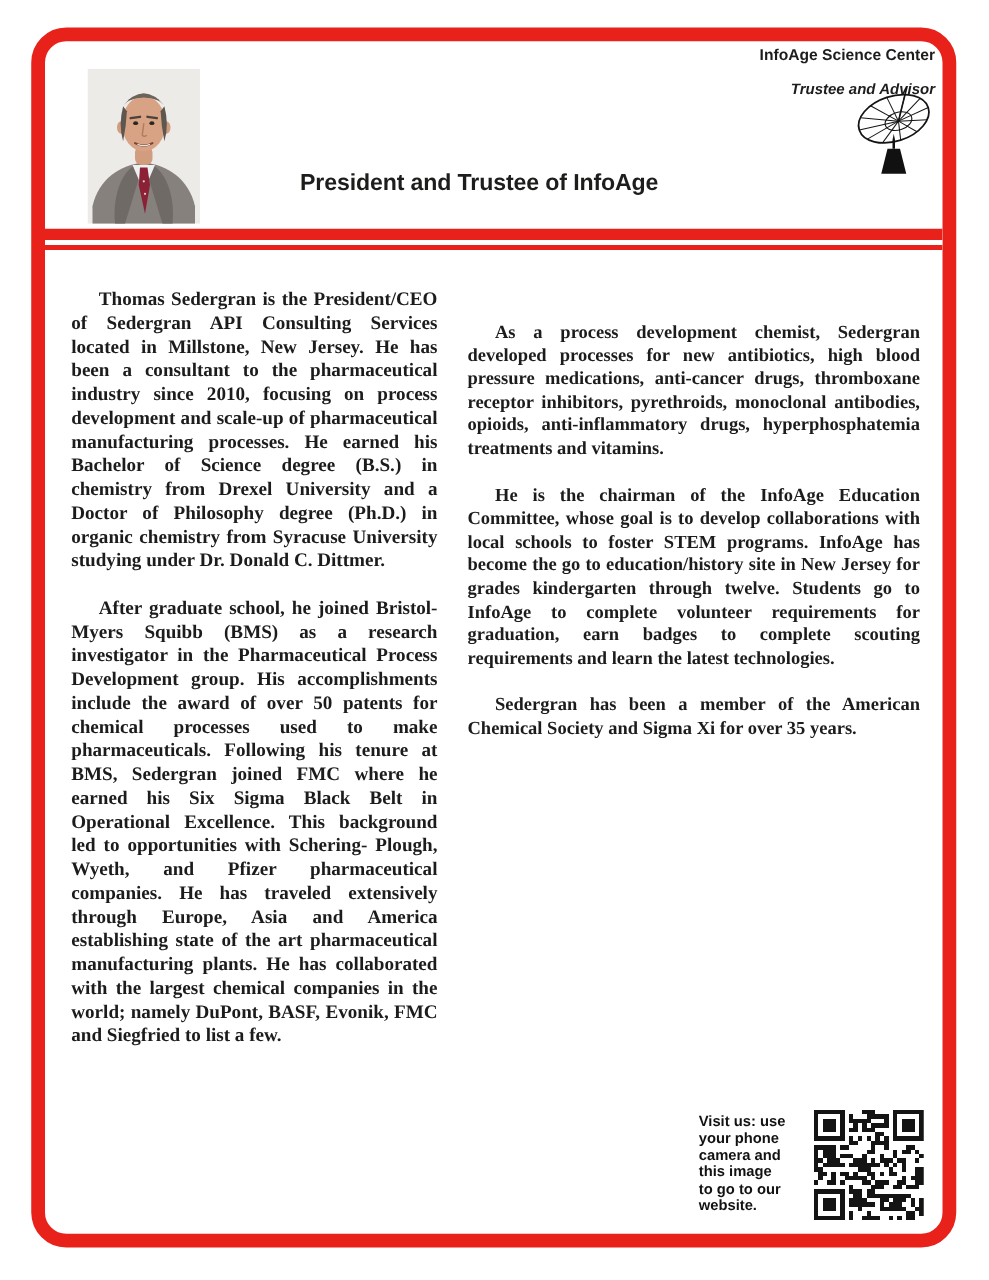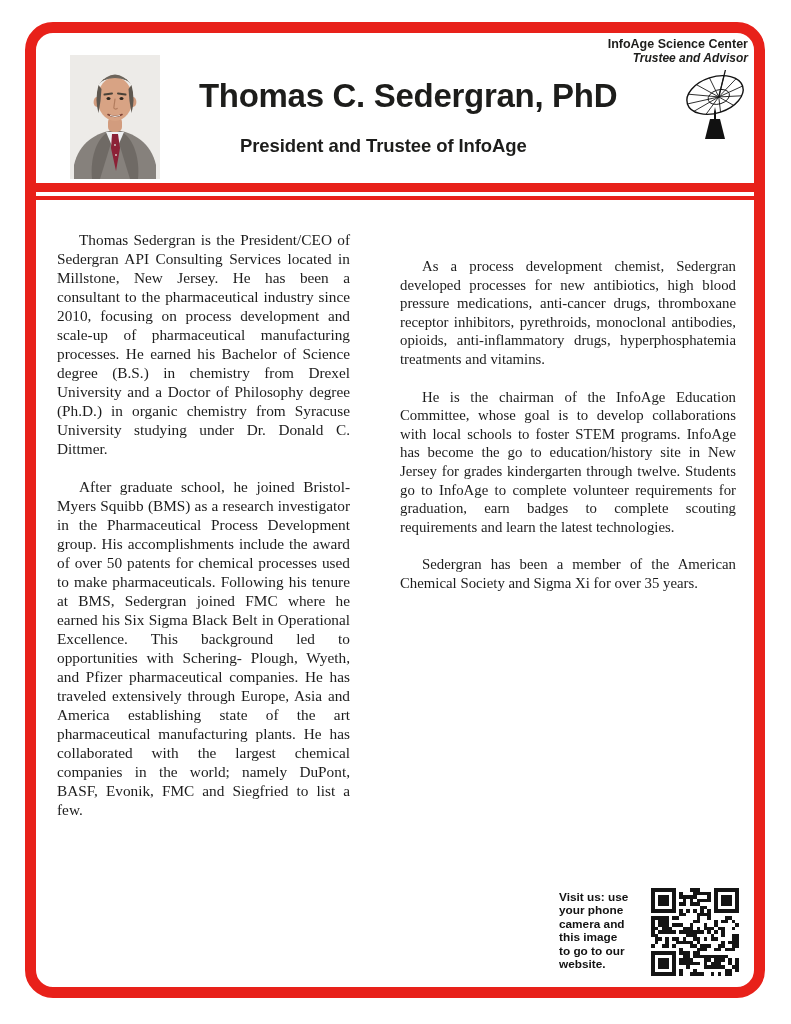--- a/index.html
+++ b/index.html
@@ -19,28 +19,28 @@
   .page-title{
     position:absolute;left:163px;top:44px;font-size:33px;font-weight:800;
     letter-spacing:-0.3px;color:#1d1d1b;white-space:nowrap;
   }
   .page-subtitle{
     position:absolute;left:164px;top:102px;font-size:18.5px;font-weight:700;
     letter-spacing:-0.1px;color:#1d1d1b;white-space:nowrap;margin-left:40px;
   }
   .corner{position:absolute;right:6px;top:4px;text-align:right;line-height:1.15;}
   .corner-org{font-size:12.5px;font-weight:800;}
-  .corner-role{font-size:12px;font-weight:700;font-style:italic;margin-top:1px;}
+  .corner-role{font-size:12px;font-weight:700;font-style:italic;margin-top:14px;}
   .dish{position:absolute;right:6px;top:37px;width:66px;height:72px;}
   
   .rule-thick{height:9px;background:#e8211a;}
   .rule-gap{height:4px;background:#ffffff;}
   .rule-thin{height:4px;background:#e8211a;}
   
-  .columns{display:flex;padding:30px 18px 0 21px;gap:50px;box-sizing:border-box;}
+  .columns{display:flex;padding:30px 18px 0 21px;gap:24px;box-sizing:border-box;font-weight:bold;}
   .col-left{width:293px;flex:0 0 293px;}
   .col-right{flex:1;margin-top:27px;}
   .columns p{
     font-family:"Liberation Serif",serif;color:#1c1c1c;
     text-align:justify;text-indent:22px;margin:0 0 19px 0;
   }
   .col-left p{font-size:15.3px;line-height:19px;}
   .col-right p{font-size:14.8px;line-height:18.6px;}
   
   .qr-block{position:absolute;right:15px;bottom:11px;display:flex;align-items:flex-start;gap:6px;}
@@ -89,21 +89,20 @@
         <ellipse cx="38.5" cy="43.5" rx="2" ry="1.5" fill="#2d261f"></ellipse>
         <ellipse cx="51.5" cy="43.5" rx="2" ry="1.5" fill="#2d261f"></ellipse>
 
         <path d="M45,44 L43.8,53 Q45.2,54.8 47.2,53.4" stroke="#b27c5e" stroke-width="1.2" fill="none" stroke-linecap="round"></path>
 
         <path d="M38,59.5 Q45,63.5 52,59.5" stroke="#7d4437" stroke-width="1.6" fill="none" stroke-linecap="round"></path>
         <path d="M40,60.5 Q45,62.6 50,60.5" stroke="#e8e2da" stroke-width="1" fill="none"></path>
       </svg>
     </div>
 
-    <div class="page-title">Thomas C. Sedergran, PhD</div>
     <div class="page-subtitle">President and Trustee of InfoAge</div>
 
     <div class="corner">
       <div class="corner-org">InfoAge Science Center</div>
       <div class="corner-role">Trustee and Advisor</div>
     </div>
 
     <svg class="dish" viewBox="0 0 66 72">
       <g transform="translate(33,25) rotate(-18)" stroke="#141414" fill="none">
         <ellipse rx="29" ry="18" fill="#ffffff" stroke-width="1.4"></ellipse>

